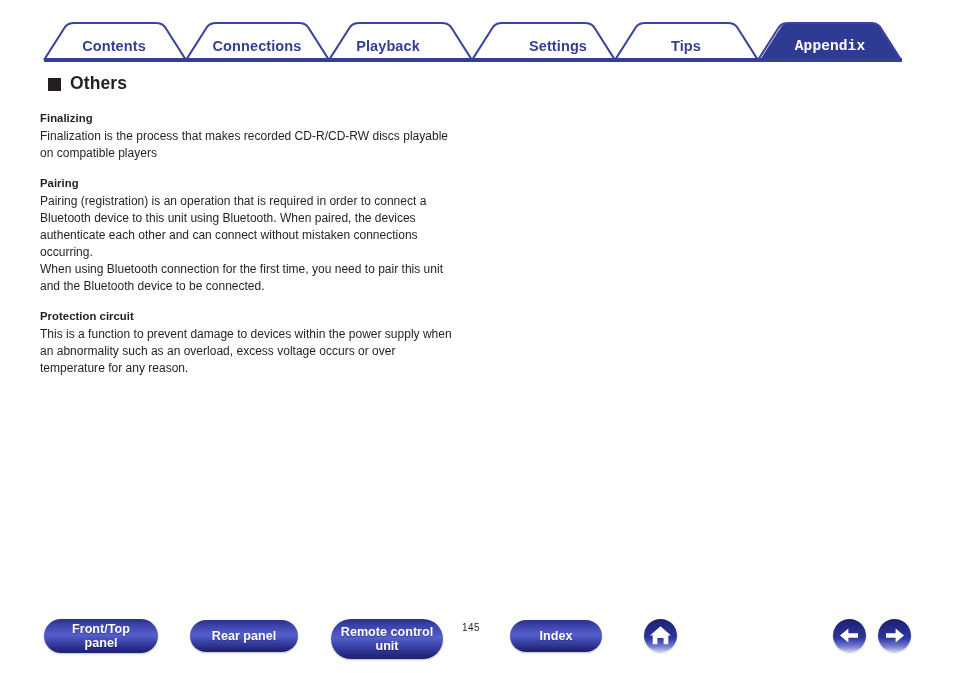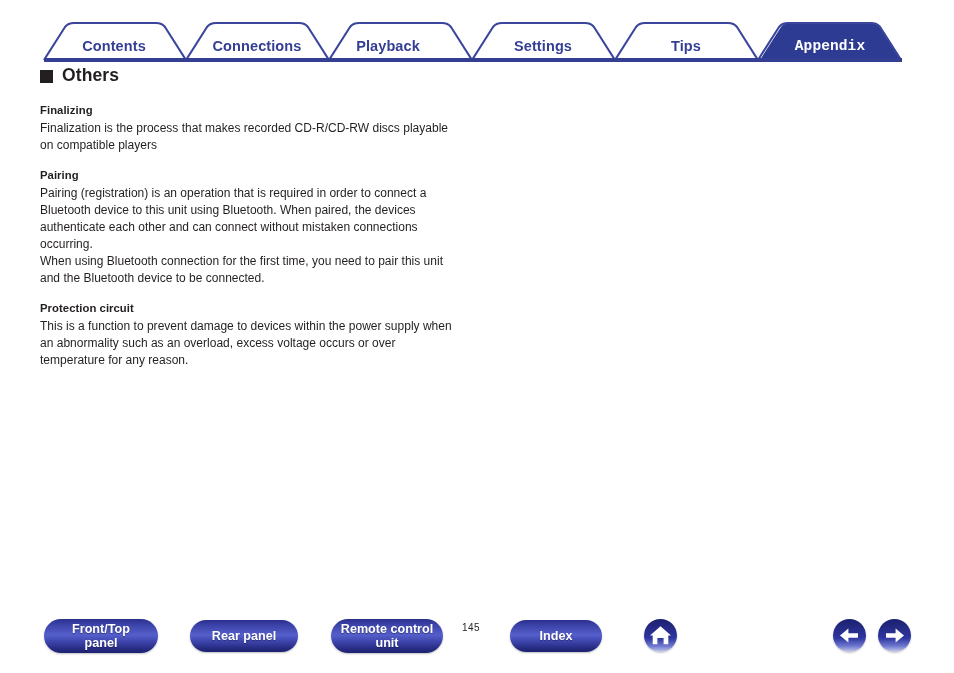--- a/index.html
+++ b/index.html
@@ -45,21 +45,21 @@
   
   .content {
     position: absolute;
     left: 40px;
     top: 62px;
     width: 500px;
   }
   .section-head {
     display: flex;
     align-items: center;
-    margin: 0;
+    margin: 8px;
     padding: 0;
     height: 26px;
   }
   .sq-bullet {
     width: 13px;
     height: 13px;
     background: #231f20;
     display: inline-block;
     margin-right: 9px;
     margin-top: 2px;
@@ -103,21 +103,21 @@
     display: flex;
     align-items: center;
     justify-content: center;
     text-align: center;
     line-height: 14px;
     cursor: pointer;
     text-shadow: 0 1px 1px rgba(0,0,0,0.35);
   }
   #btn-front  { left: 44px;  top: 619px; width: 114px; height: 34px; }
   #btn-rear   { left: 190px; top: 620px; width: 108px; height: 32px; }
-  #btn-remote { left: 331px; top: 619px; width: 112px; height: 34px; }
+  #btn-remote { left: 331px; top: 619px; width: 112px; height: 40px; }
   #btn-index  { left: 510px; top: 620px; width: 92px; height: 32px; }
 
   .page-num {
     position: absolute;
     left: 462px;
     top: 622px;
     font-size: 10px;
     color: #231f20;
     letter-spacing: 0.4px;
   }
@@ -168,21 +168,21 @@
              L 779 13 Q 782 9 788 9
              L 871 9 Q 877 9 880 13
              L 901 46" fill="none" stroke="#3b459b" stroke-width="2.1"></path>
 
     <rect x="44" y="44" width="858" height="4.5" fill="#343f94"></rect>
   </svg>
 
   <div class="tab-label" style="left:114px;">Contents</div>
   <div class="tab-label" style="left:257px;">Connections</div>
   <div class="tab-label" style="left:388px;">Playback</div>
-  <div class="tab-label" style="left:543px;text-align:right;">Settings</div>
+  <div class="tab-label" style="left:558px;text-align:right;">Settings</div>
   <div class="tab-label" style="left:686px;">Tips</div>
   <div class="tab-label active" style="left:830px;font-family:Liberation Mono, monospace;">Appendix</div>
 </div>
 
 <div class="content">
 
   <div class="section-head">
     <span class="sq-bullet"></span>
     <span class="section-title">Others</span>
   </div>

